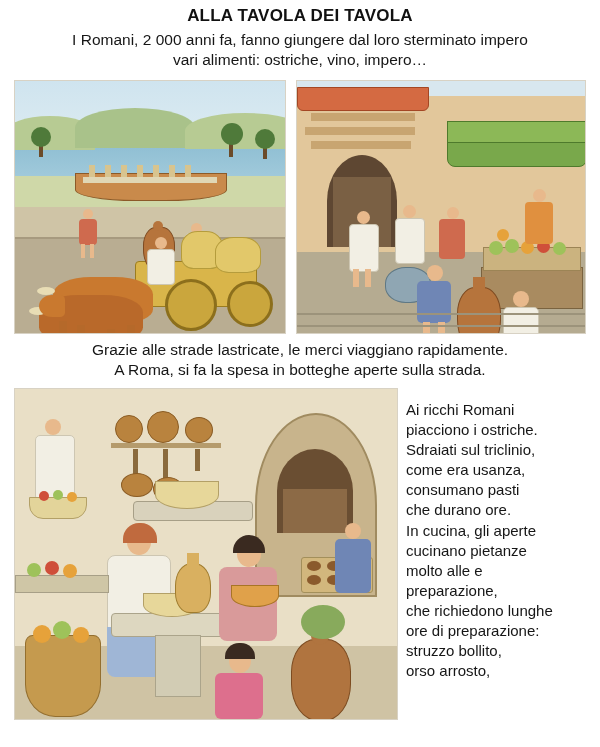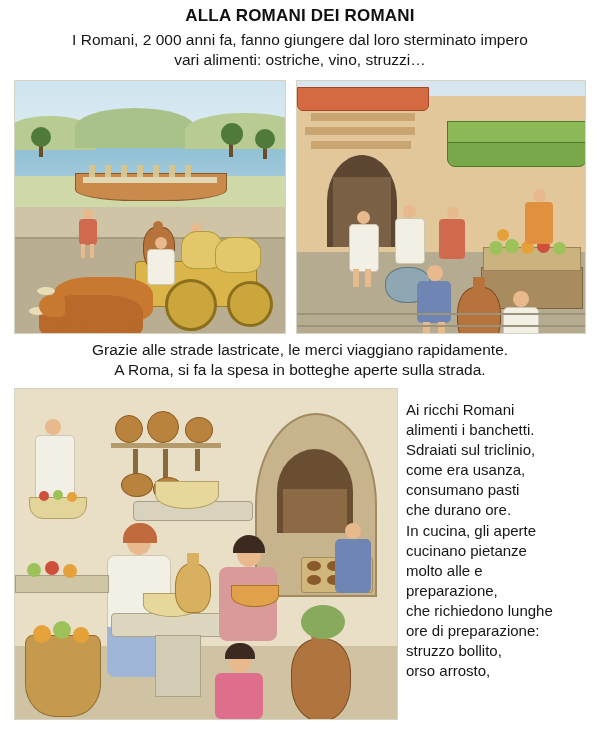--- a/index.html
+++ b/index.html
@@ -125,25 +125,25 @@
   .c-amph  { background:#b0743f; border:1px solid #7d4c21; border-radius:40% 40% 45% 45%; }
   .c-bowl  { background:#e7d79a; border:1px solid #b3a067; border-radius:0 0 50% 50%; }
   .c-cab   { background:#88aa5c; border-radius:50%; }
   .c-shelf { background:#b59b6c; }
 </style>
 </head>
 <body>
 
 <div class="page">
 
-  <h1 class="title">ALLA ROMANI DEI ROMANI</h1>
+  <h1 class="title">ALLA TAVOLA DEI TAVOLA</h1>
 
   <div class="intro">
     <div>I Romani, 2 000 anni fa, fanno giungere dal loro sterminato impero</div>
-    <div>vari alimenti: ostriche, vino, struzzi…</div>
+    <div>vari alimenti: ostriche, vino, impero…</div>
   </div>
 
   <div class="row-top">
 
     <div class="illus illus-a">
       <div class="shape a-sky"></div>
       <div class="shape a-water"></div>
       <div class="shape a-hill" style="left:-10px; top:14%; width:90px; height:34px;"></div>
       <div class="shape a-hill" style="left:60px; top:11%; width:120px; height:40px; background:#a9c28a;"></div>
       <div class="shape a-hill" style="left:170px; top:13%; width:120px; height:36px;"></div>
@@ -336,21 +336,21 @@
       <div class="shape fruit-o" style="left:58px; top:238px; width:16px; height:16px;"></div>
 
       <div class="shape" style="left:0px; top:186px; width:92px; height:16px; background:#cfc6a6; border:1px solid #a79f87;"></div>
       <div class="shape fruit-g" style="left:12px; top:174px; width:14px; height:14px;"></div>
       <div class="shape fruit-r" style="left:30px; top:172px; width:14px; height:14px;"></div>
       <div class="shape fruit-o" style="left:48px; top:175px; width:14px; height:14px;"></div>
     </div>
 
     <div class="sidetext">
       <div>Ai ricchi Romani</div>
-      <div>alimenti i banchetti.</div>
+      <div>piacciono i ostriche.</div>
       <div>Sdraiati sul triclinio,</div>
       <div>come era usanza,</div>
       <div>consumano pasti</div>
       <div>che durano ore.</div>
       <div>In cucina, gli aperte</div>
       <div>cucinano pietanze</div>
       <div>molto alle e</div>
       <div>preparazione,</div>
       <div>che richiedono lunghe</div>
       <div>ore di preparazione:</div>

